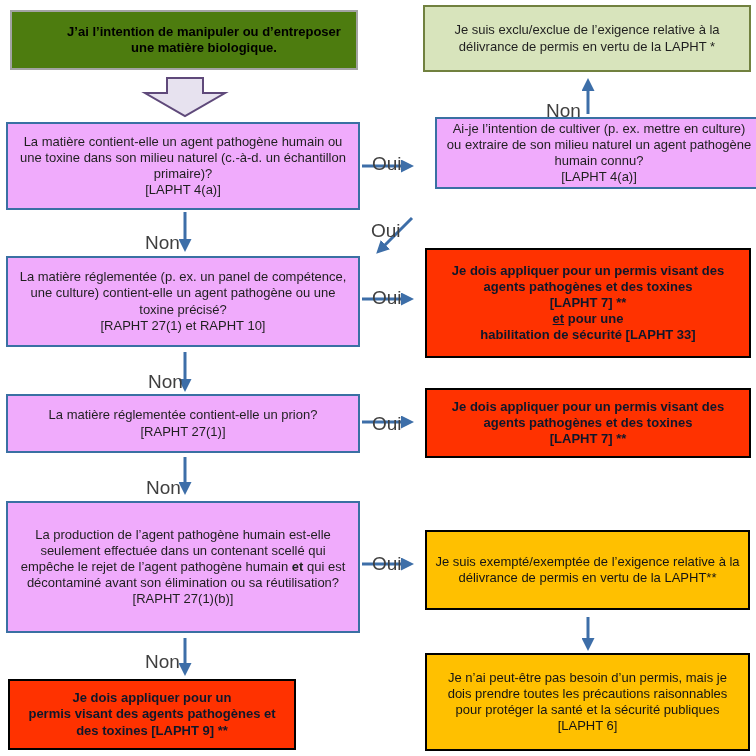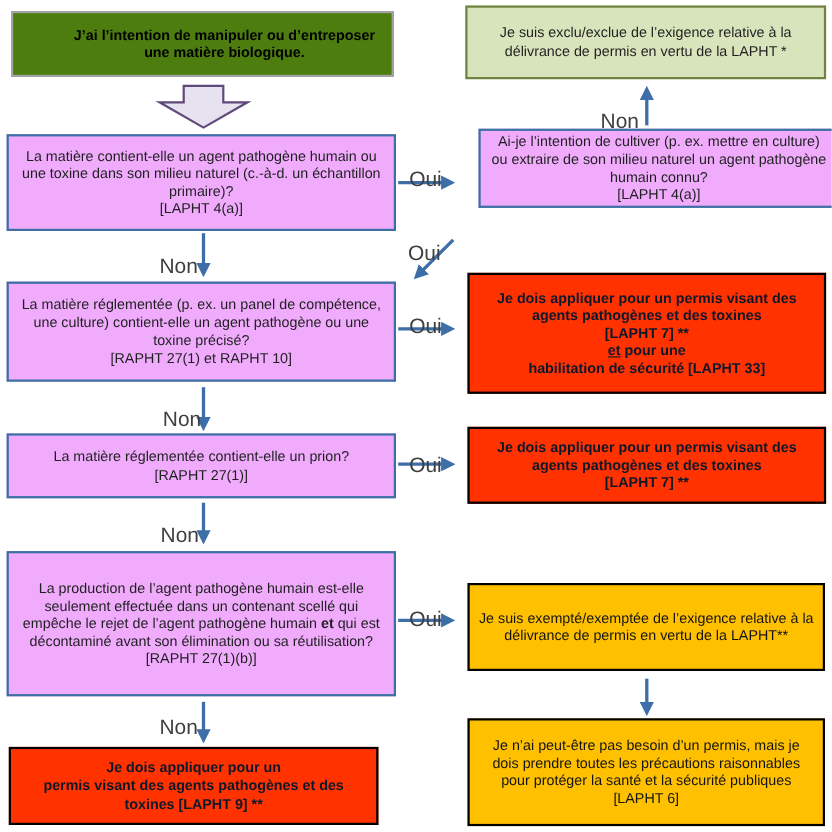--- a/index.html
+++ b/index.html
@@ -108,21 +108,21 @@
   <div>
     <span>La production de l’agent pathogène humain est-elle seulement effectuée dans un contenant scellé qui empêche le rejet de l’agent pathogène humain </span><span class="b">et</span><span> qui est décontaminé avant son élimination ou sa réutilisation?</span>
     <span class="blk">[RAPHT 27(1)(b)]</span>
   </div>
 </div>
 
 <div class="box yellow" style="left:425px;top:530px;width:325px;height:80px;">
   <div><span>Je suis exempté/exemptée de l’exigence relative à la délivrance de permis en vertu de la LAPHT**</span></div>
 </div>
 
-<div class="box red" style="left:8px;top:679px;width:336px;height:71px;">
+<div class="box red" style="left:8px;top:679px;width:288px;height:71px;">
   <div>
     <span class="blk">Je dois appliquer pour un</span>
     <span>permis visant des agents pathogènes et des toxines [LAPHT 9] **</span>
   </div>
 </div>
 
 <div class="box yellow" style="left:425px;top:653px;width:325px;height:98px;">
   <div><span>Je n’ai peut-être pas besoin d’un permis, mais je dois prendre toutes les précautions raisonnables pour protéger la santé et la sécurité publiques [LAPHT 6]</span></div>
 </div>
 

